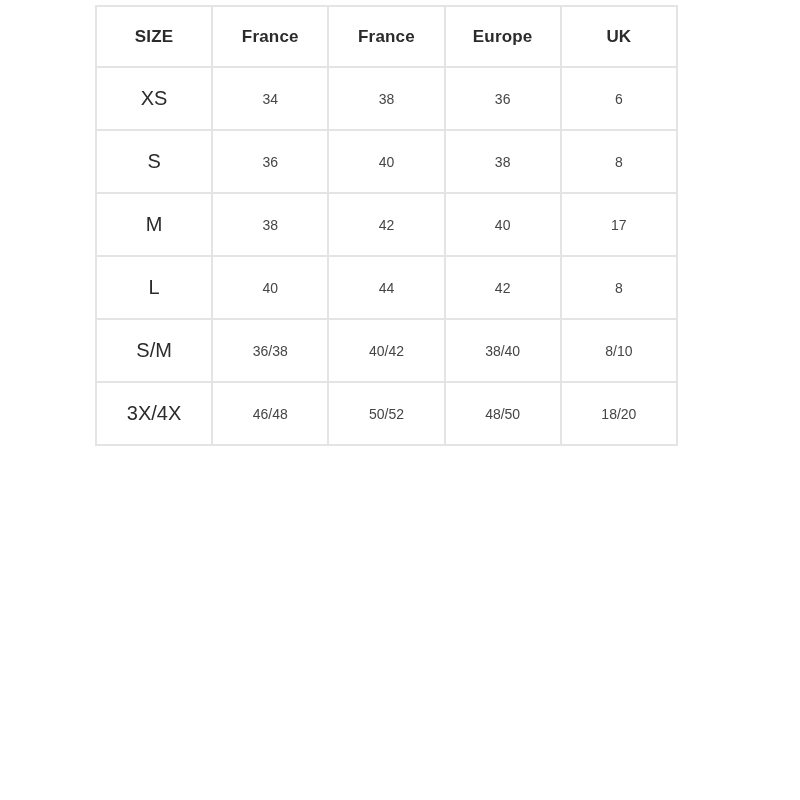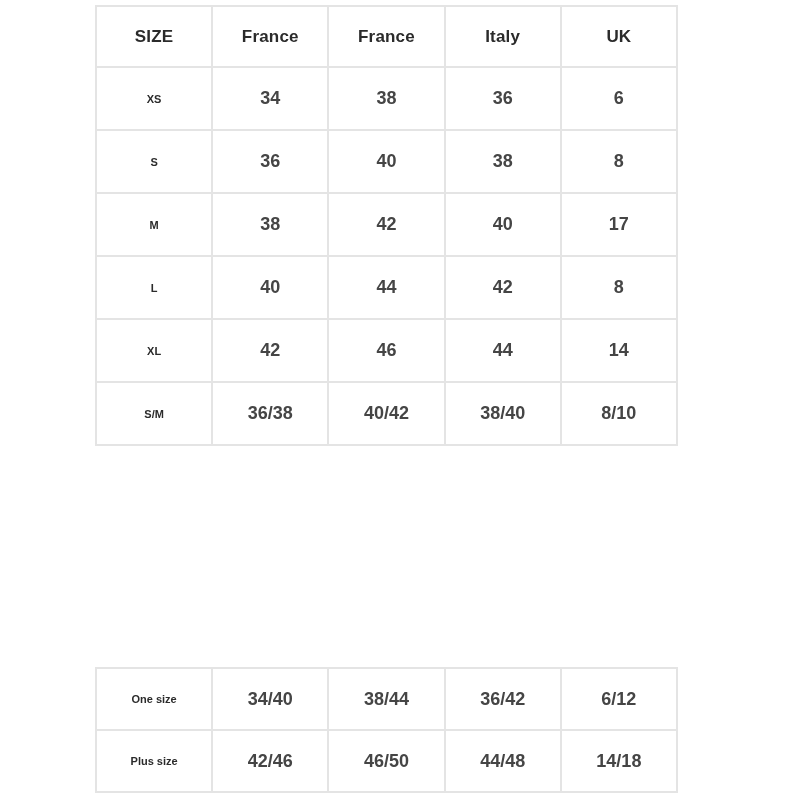--- a/index.html
+++ b/index.html
@@ -30,43 +30,43 @@
   }
   th{
     height:61px;
     font-size:17px;
     font-weight:bold;
     color:var(--header-text);
     letter-spacing:.2px;
   }
   td{
     height:63px;
-    font-size:18px;
-    font-weight:bold;
+    font-size:14px;
+    font-weight:normal;
     color:var(--cell-text);
   }
   .tbl-special td{height:62px;}
   td.size-col{
-    font-size:11px;
-    font-weight:bold;
+    font-size:20px;
+    font-weight:normal;
     color:var(--header-text);
   }
 </style>
 </head>
 <body>
 
 <div class="stage">
 
   <table class="tbl-main">
     <thead>
       <tr>
         <th>SIZE</th>
         <th>France</th>
         <th>France</th>
-        <th>Italy</th>
+        <th>Europe</th>
         <th>UK</th>
       </tr>
     </thead>
     <tbody>
         <tr>
           <td class="size-col">XS</td>
           <td>34</td>
           <td>38</td>
           <td>36</td>
           <td>6</td>
@@ -86,48 +86,30 @@
           <td>17</td>
         </tr>
         <tr>
           <td class="size-col">L</td>
           <td>40</td>
           <td>44</td>
           <td>42</td>
           <td>8</td>
         </tr>
         <tr>
-          <td class="size-col">XL</td>
-          <td>42</td>
-          <td>46</td>
-          <td>44</td>
-          <td>14</td>
-        </tr>
-        <tr>
           <td class="size-col">S/M</td>
           <td>36/38</td>
           <td>40/42</td>
           <td>38/40</td>
           <td>8/10</td>
         </tr>
-      </tbody>
-  </table>
-
-  <table class="tbl-special">
-    <tbody>
         <tr>
-          <td class="size-col">One size</td>
-          <td>34/40</td>
-          <td>38/44</td>
-          <td>36/42</td>
-          <td>6/12</td>
-        </tr>
-        <tr>
-          <td class="size-col">Plus size</td>
-          <td>42/46</td>
-          <td>46/50</td>
-          <td>44/48</td>
-          <td>14/18</td>
+          <td class="size-col">3X/4X</td>
+          <td>46/48</td>
+          <td>50/52</td>
+          <td>48/50</td>
+          <td>18/20</td>
         </tr>
       </tbody>
   </table>
 
+
 </div>
 
 </body></html>

